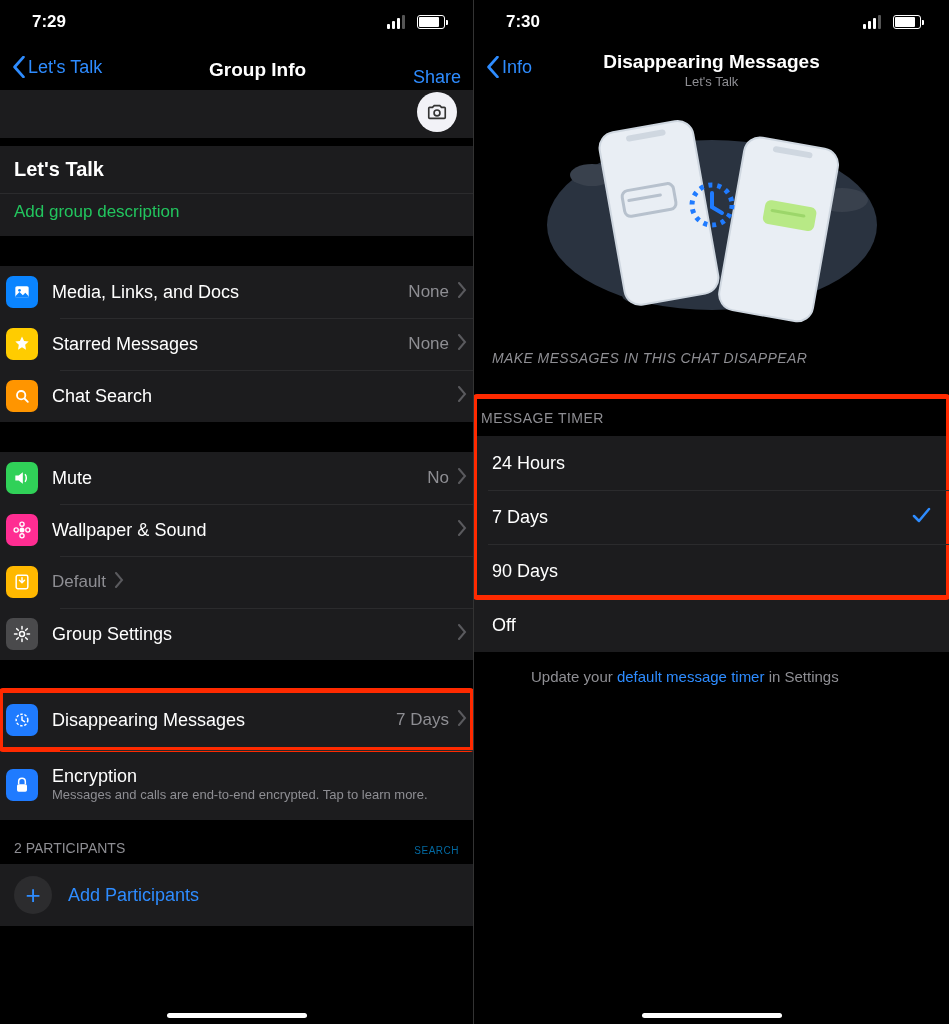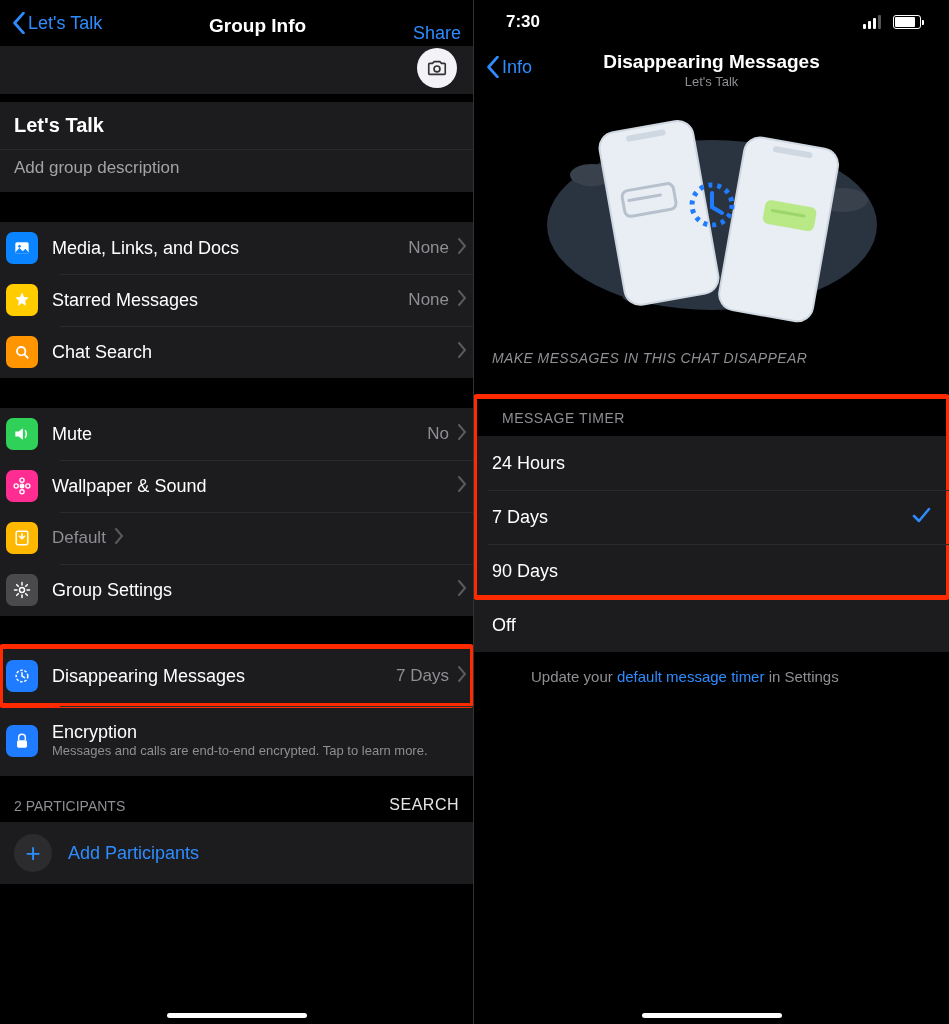--- a/index.html
+++ b/index.html
@@ -44,33 +44,33 @@
   .cell .label { flex:1; font-size:18px; color:#fff; }
   .cell .label.sub { display:flex; flex-direction:column; }
   .cell .label.sub .primary{font-size:18px;}
   .cell .label.sub .secondary{font-size:13px; color:#8e8e93; line-height:1.3; padding-right:8px;}
   .cell .value { font-size:17px; color:#8e8e93; margin-right:8px; }
   .cell .chev { color:#5a5a5e; flex-shrink:0;}
   .cell .chev svg{width:10px;height:16px;}
   .gap { height:30px; }
   .gap.sm { height:20px; }
   .group-title { padding: 10px 14px 4px; color:#fff; font-size:20px; font-weight:600; }
-  .group-desc-row { padding: 8px 14px 14px; color:#a3a3a3; font-size:17px; display:flex; align-items:center; justify-content:space-between;}
+  .group-desc-row { padding: 8px 14px 14px; color:#22c55e; font-size:17px; display:flex; align-items:center; justify-content:space-between;}
   .section-header { color:#8e8e93; font-size:14px; padding: 0 14px 8px; text-transform:none; }
   .section-header.upper{text-transform:uppercase; letter-spacing:0.5px;}
 
   .highlight { outline: 5px solid #ff2a00; outline-offset:-3px; border-radius:3px; }
 
   .add-row { display:flex; align-items:center; padding:12px 14px; gap:16px; background:#1c1c1e;}
   .add-btn { width:38px; height:38px; border-radius:50%; background:#2c2c2e; display:flex; align-items:center; justify-content:center; color:#2e8cff; font-size:26px; font-weight:300;}
   .add-label { color:#2e8cff; font-size:18px; }
 
   .participants-hdr { display:flex; justify-content:space-between; align-items:flex-end; padding: 0 14px 8px; }
   .participants-hdr .cnt{color:#8e8e93; font-size:14px;}
-  .participants-hdr .search{color:#e5e5e5; font-size:16px; font-weight:500; letter-spacing:0.5px;}
+  .participants-hdr .search{color:#0369a1; font-size:10px; font-weight:500; letter-spacing:0.5px;}
 
   
   .illus-wrap { height:260px; background:#000; display:flex; align-items:center; justify-content:center; }
   .illus { width:380px; height:230px; position:relative; }
 
   .desc-block { padding: 0 18px; font-style: italic; }
   .desc-head { color:#8e8e93; font-size:14px; letter-spacing:0.4px; margin-bottom:18px;}
   .desc-text { color:#8e8e93; font-size:16px; line-height:1.45; }
   .desc-text a { color:#2e8cff; text-decoration:none;}
 
@@ -91,20 +91,39 @@
   .bg-green{background:#30d158;} .bg-pink{background:#ff2d92;} .bg-amber{background:#ffb800;}
   .bg-gray{background:#4a4a4c;} .bg-blue2{background:#1f7bff;}
   .icon svg{width:20px;height:20px;}
 </style>
 </head>
 <body>
 
 <div class="stage">
 
   <div class="phone left">
+    <div class="status-bar">
+      <span>7:29</span>
+      <span class="status-right">
+        <span class="signal">
+            <i></i>
+            <i></i>
+            <i></i>
+            <i></i>
+          </span>
+        <span>
+          <svg viewBox="0 0 20 14">
+              <path d="M10 13 L7 9.5 Q10 7 13 9.5 Z M4 7 Q10 1 16 7 L14 9 Q10 5 6 9 Z M1 4 Q10 -4 19 4 L17 6 Q10 -1 3 6 Z" fill="#fff"></path>
+            </svg>
+        </span>
+        <span class="battery">
+            <i></i>
+          </span>
+      </span>
+    </div>
 
     <div class="nav">
       <span class="back">
         <svg viewBox="0 0 12 20">
             <path d="M10 1 L2 10 L10 19" stroke="#2e8cff" stroke-width="2.5" fill="none" stroke-linecap="round" stroke-linejoin="round"></path>
           </svg>
         <span>Let's Talk</span>
       </span>
       <span class="title">Group Info</span>
       <span class="action">Share</span>
@@ -343,21 +362,21 @@
           <path d="M0 -12 L0 2 L10 8" stroke="#1f7bff" stroke-width="4" fill="none" stroke-linecap="round"></path>
         </g>
       </svg>
     </div>
 
     <div class="desc-block">
       <div class="desc-head">MAKE MESSAGES IN THIS CHAT DISAPPEAR</div>
     </div>
 
     <div class="highlight" style="margin-top:30px;">
-      <div class="section-header upper" style="padding:14px 28px 10px;">MESSAGE TIMER</div>
+      <div class="section-header upper" style="padding:14px 7px 10px;">MESSAGE TIMER</div>
       <div class="cell-group timer" style="margin-top:0;">
         <div class="cell">
           <span class="label">24 Hours</span>
         </div>
         <div class="cell">
           <span class="label">7 Days</span>
           <span class="checkmark"><svg viewBox="0 0 20 20">
                 <path d="M3 11l5 5L18 4" stroke="#2e8cff" stroke-width="2.5" fill="none" stroke-linecap="round" stroke-linejoin="round"></path>
               </svg></span>
         </div>

